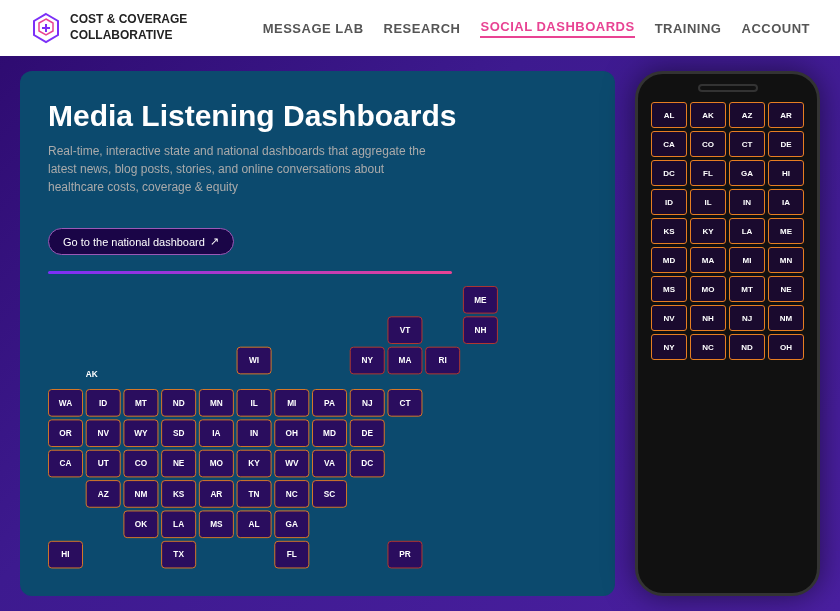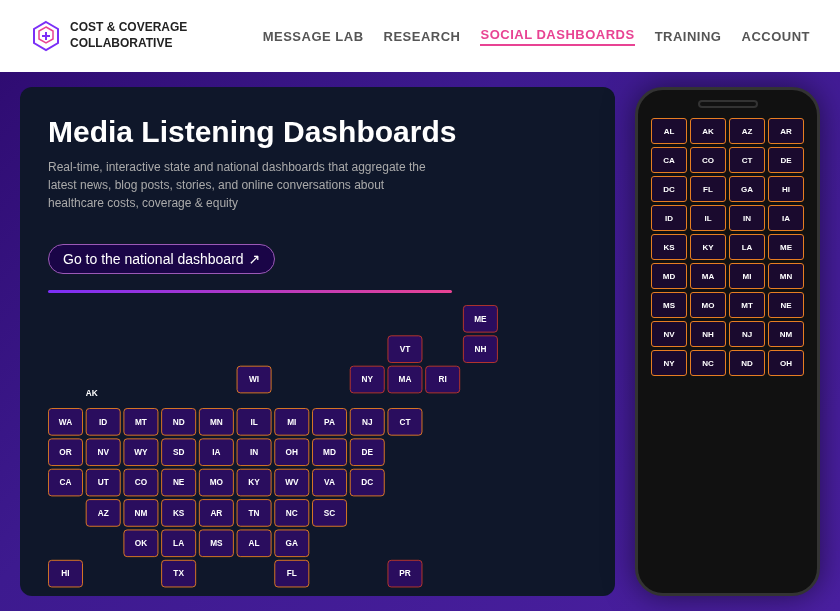--- a/index.html
+++ b/index.html
@@ -13,21 +13,21 @@
       flex-direction: column;
     }
 
     
     .header {
       background: white;
       padding: 8px 30px;
       display: flex;
       align-items: center;
       justify-content: space-between;
-      height: 72px;
+      height: 56px;
       flex-shrink: 0;
     }
     .logo-area {
       display: flex;
       align-items: center;
       gap: 8px;
     }
     .logo-icon {
       width: 32px;
       height: 32px;
@@ -68,21 +68,21 @@
     .main-content {
       flex: 1;
       padding: 15px 20px;
       display: flex;
       gap: 20px;
       overflow: hidden;
     }
 
     
     .dashboard-card {
-      background: #0f172a;
+      background: #0c4a6e;
       border-radius: 12px;
       flex: 1;
       padding: 28px 28px 10px 28px;
       position: relative;
       overflow: hidden;
       min-width: 0;
     }
 
     .dashboard-title {
       color: white;
@@ -97,21 +97,21 @@
       font-size: 12px;
       line-height: 1.5;
       max-width: 380px;
       margin-bottom: 32px;
     }
 
     .dashboard-btn {
       background: #1a0547;
       border: 1.5px solid #9b59b6;
       color: white;
-      font-size: 14px;
+      font-size: 11px;
       padding: 6px 14px;
       border-radius: 20px;
       cursor: pointer;
       display: inline-flex;
       align-items: center;
       gap: 5px;
       margin-bottom: 16px;
     }
 
     

